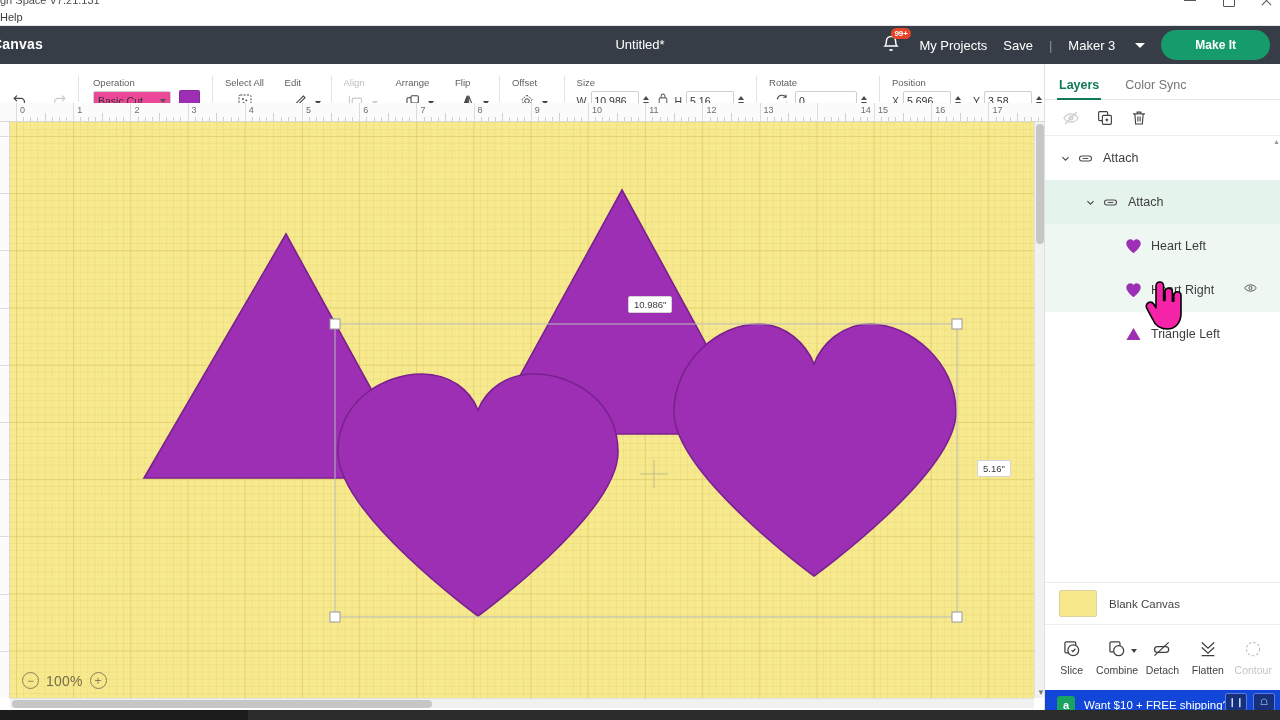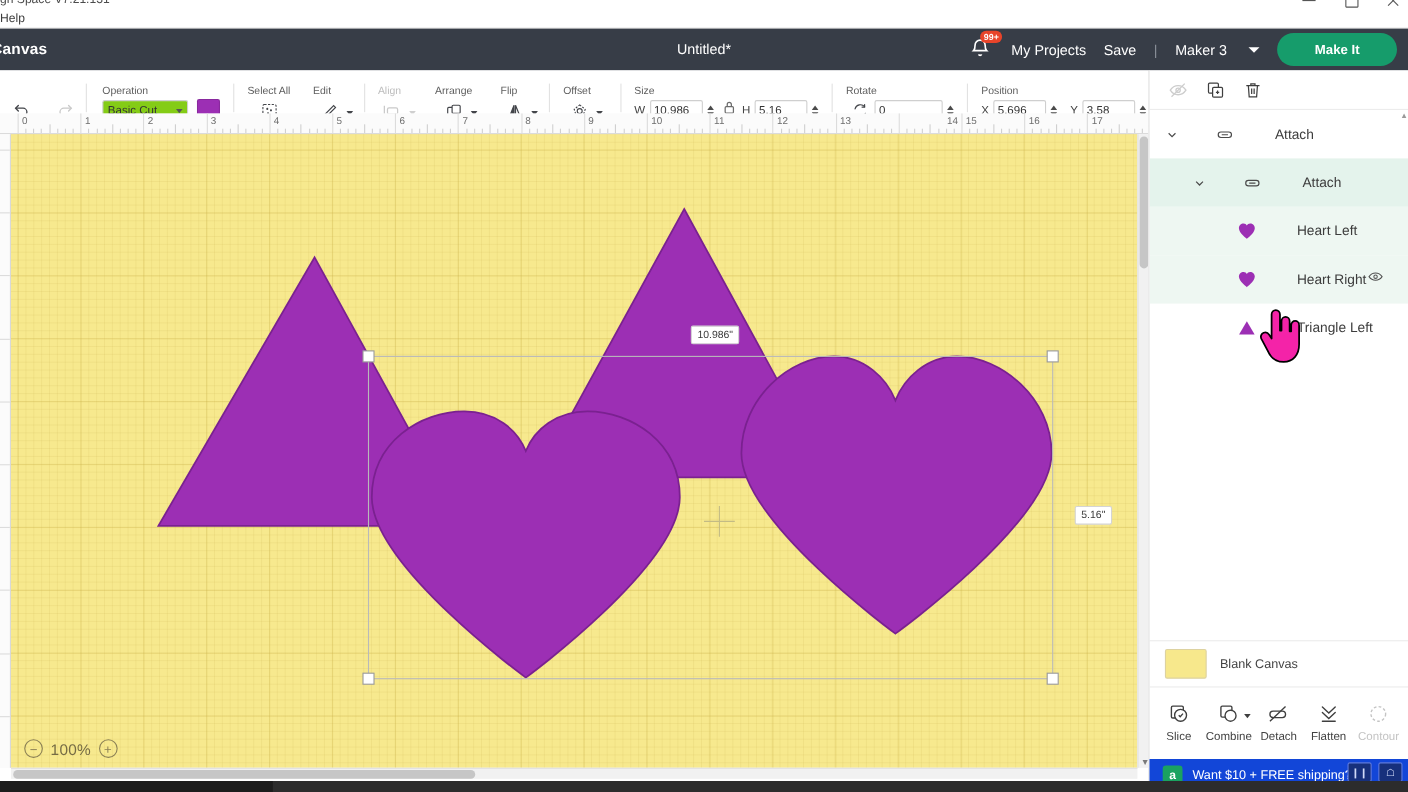--- a/index.html
+++ b/index.html
@@ -95,21 +95,21 @@
     width: 26px; height: 24px; display: flex; align-items: center; justify-content: center;
     cursor: pointer; color: #43454a;
   }
   .icon-btn.dim { color: #c9c9c9; }
   .caret {
     width: 0; height: 0; border-left: 3.5px solid transparent; border-right: 3.5px solid transparent;
     border-top: 4px solid #43454a; margin-left: 2px; margin-top: 4px;
   }
   .caret.dim { border-top-color: #cfcfcf; }
   .sel-box {
-    border: 1px solid #cfcfcf; border-radius: 2px; height: 19px; background: #84cc16;
+    border: 1px solid #cfcfcf; border-radius: 2px; height: 19px; background: #ec4899;
     display: flex; align-items: center; justify-content: space-between;
     font-size: 10.5px; color: #333; padding: 0 4px; min-width: 72px;
   }
   .sel-box .mini-caret {
     width: 0; height: 0; border-left: 3px solid transparent; border-right: 3px solid transparent;
     border-top: 4px solid #555; margin-left: 6px;
   }
   .swatch {
     width: 21px; height: 21px; border-radius: 2px; margin-left: 8px; cursor: pointer;
     border: 1px solid rgba(0,0,0,.12);
@@ -218,21 +218,20 @@
     height: 36px; display: flex; align-items: center; gap: 10px; padding-left: 14px;
     border-bottom: 1px solid #ececec;
   }
   .ptool { width: 24px; height: 24px; display: flex; align-items: center; justify-content: center; cursor: pointer; color: #3f3f3f; }
   .ptool.dim { color: #cdcdcd; }
 
   .layer-list { position: relative; height: 452px; overflow: hidden; }
   .layer-row {
     display: flex; align-items: center; height: 44px; padding-left: 14px; cursor: pointer;
     position: relative;
-    gap: 28px;
   }
   .layer-row.hl { background: #e4f3ec; }
   .layer-row.hl-soft { background: #eef7f2; }
   .row-chev {
     width: 12px; margin-right: 6px; color: #4a4a4a; display: flex; align-items: center; justify-content: center;
   }
   .row-name { font-size: 12.5px; color: #3d3d3d; }
   .row-icon { margin-right: 9px; display: flex; align-items: center; }
   .eye-btn { position: absolute; right: 22px; top: 50%; transform: translateY(-50%); color: #515151; cursor: pointer; }
   .panel-scrollbar {
@@ -723,20 +722,24 @@
   <div class="scroll-v">
     <div class="thumb"></div>
     <div class="scroll-arrow" style="left:2px; bottom:1px;">▼</div>
   </div>
   <div class="scroll-h">
     <div class="thumb"></div>
   </div>
 
   <div class="panel">
 
+    <div class="panel-tabs">
+      <div class="ptab active">Layers</div>
+      <div class="ptab">Color Sync</div>
+    </div>
 
     <div class="panel-tools">
       <div class="ptool dim">
         <svg width="18" height="18" viewBox="0 0 24 24" fill="none" stroke="#cdcdcd" stroke-width="1.6">
           <path d="M2.5 12S6 6.5 12 6.5 21.5 12 21.5 12 18 17.5 12 17.5 2.5 12 2.5 12z"></path>
           <circle cx="12" cy="12" r="2.6"></circle>
             <path d="M4 20 20 4"></path>
         </svg>
       </div>
       <div class="ptool">

